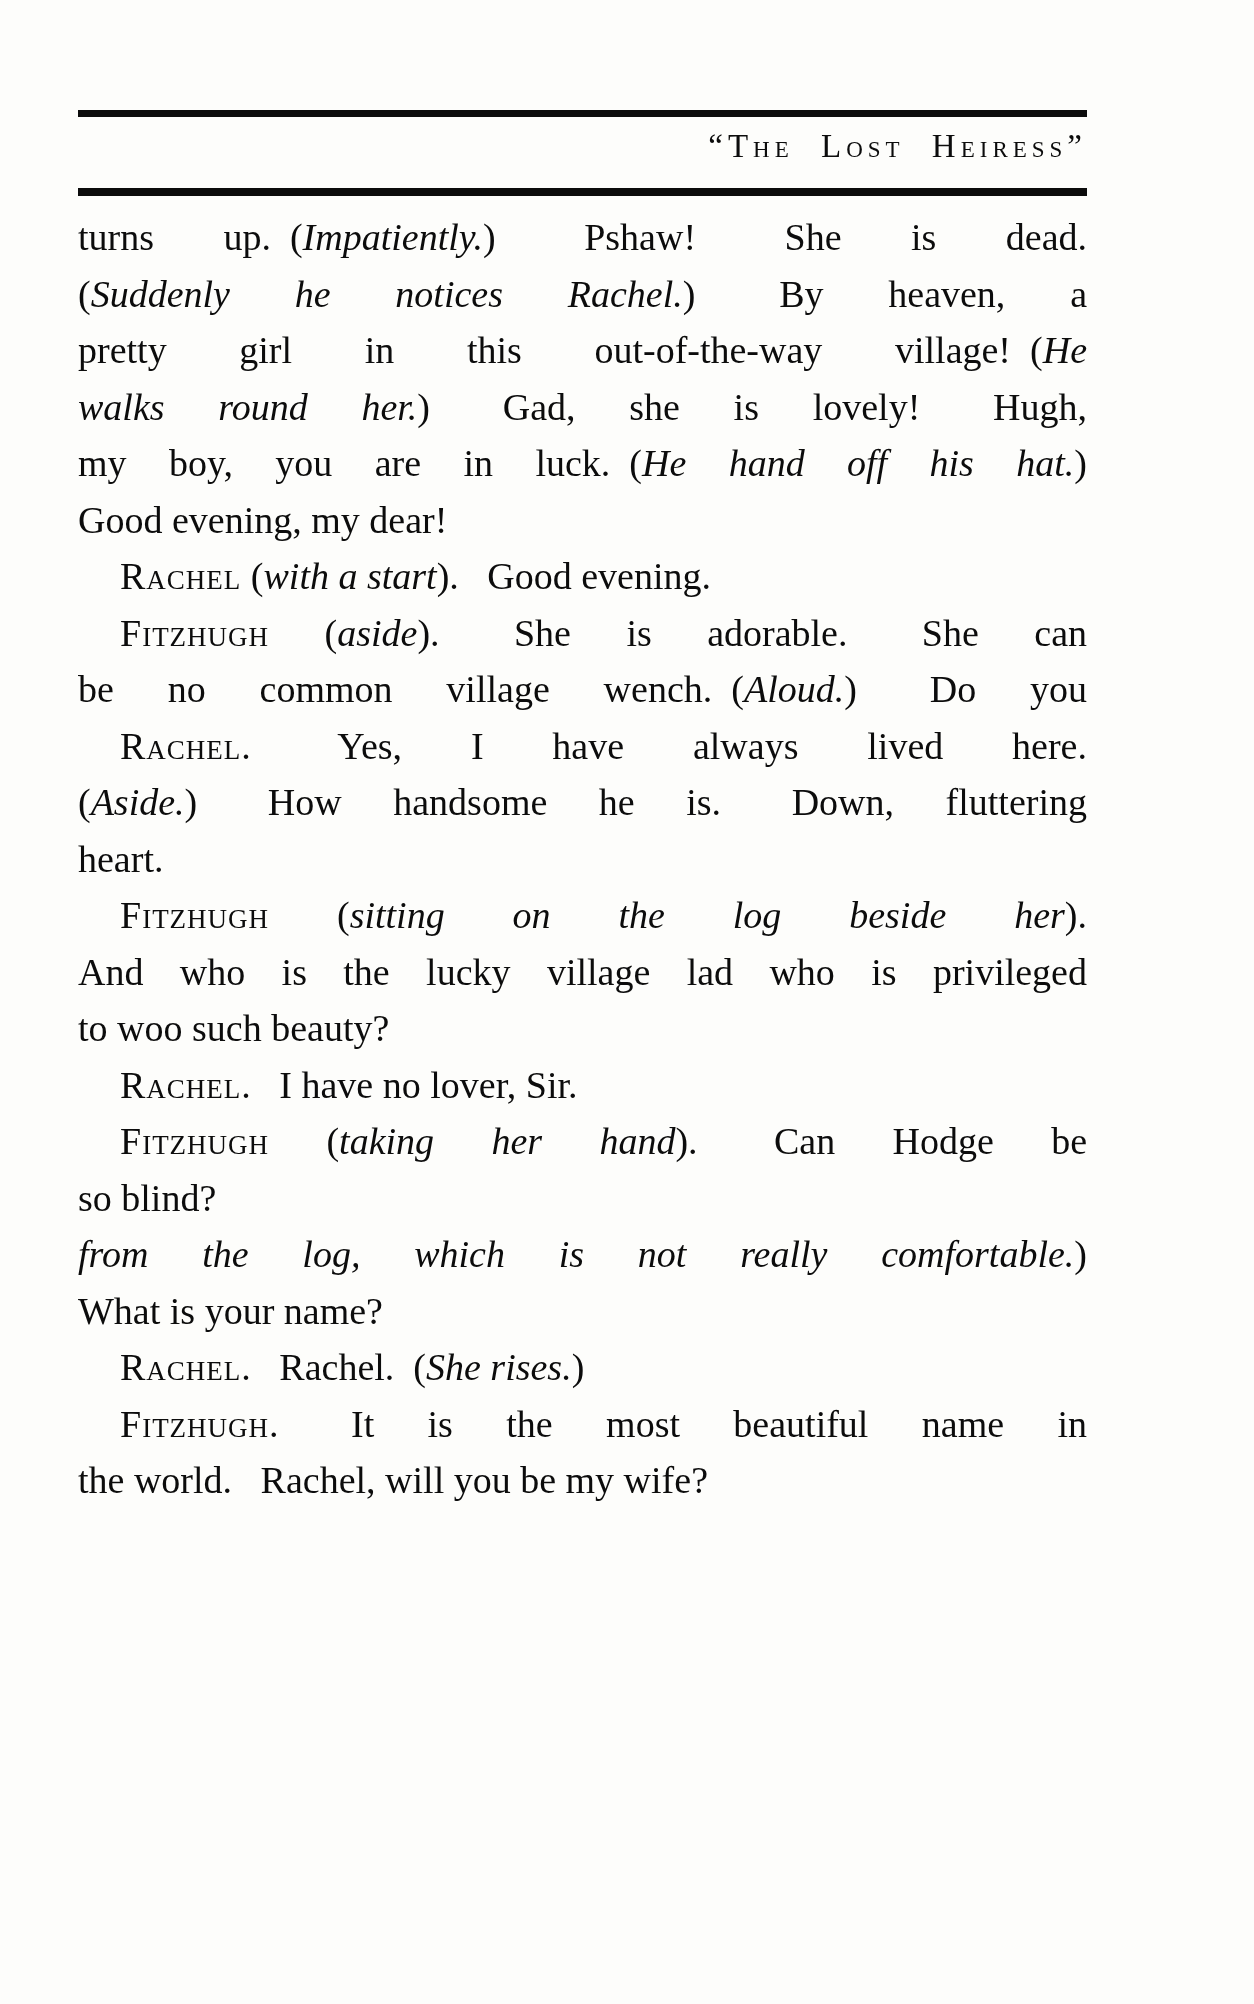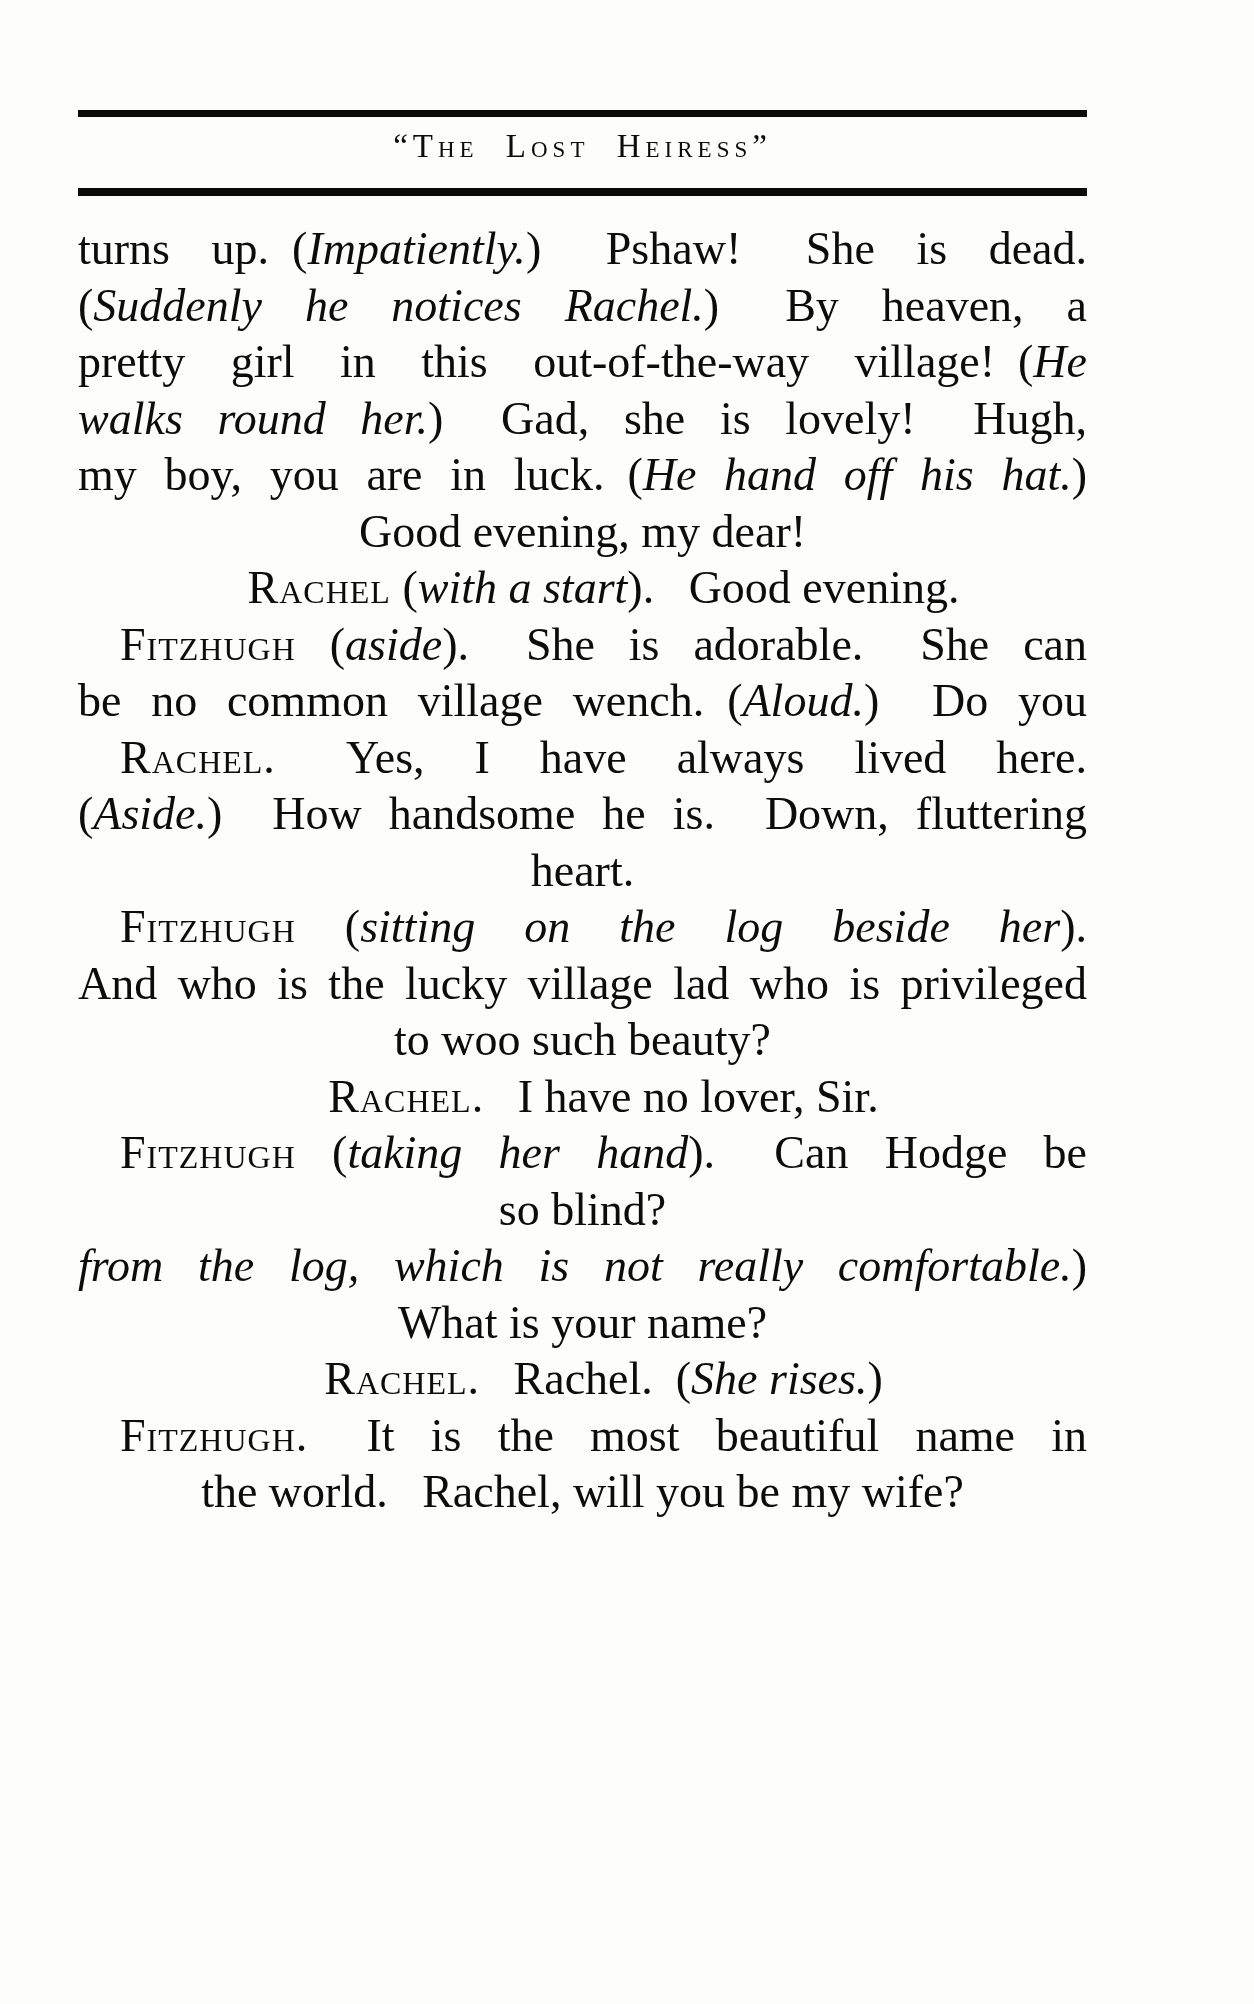--- a/index.html
+++ b/index.html
@@ -25,37 +25,37 @@
     width: 1009px;
     background: #0c0c0c;
   }
   .rule-top    { top: 110px; height: 7px; }
   .rule-bottom { top: 188px; height: 8px; }
   .running-head {
     position: absolute;
     left: 78px;
     top: 126px;
     width: 1009px;
-    text-align: center;
+    text-align: right;
     font-size: 33px;
     line-height: 40px;
     font-variant: small-caps;
     letter-spacing: 5px;
     word-spacing: 14px;
   }
   .text-block {
     position: absolute;
     left: 78px;
-    top: 221px;
+    top: 209px;
     width: 1009px;
-    font-size: 46px;
+    font-size: 38px;
     line-height: 56.5px;
   }
   .line {
-    text-align: center;
+    text-align: left;
     white-space: normal;
   }
   .line.justify {
     text-align: justify;
     text-align-last: justify;
   }
   .line.indent {
     text-indent: 42px;
   }
   .ital {

